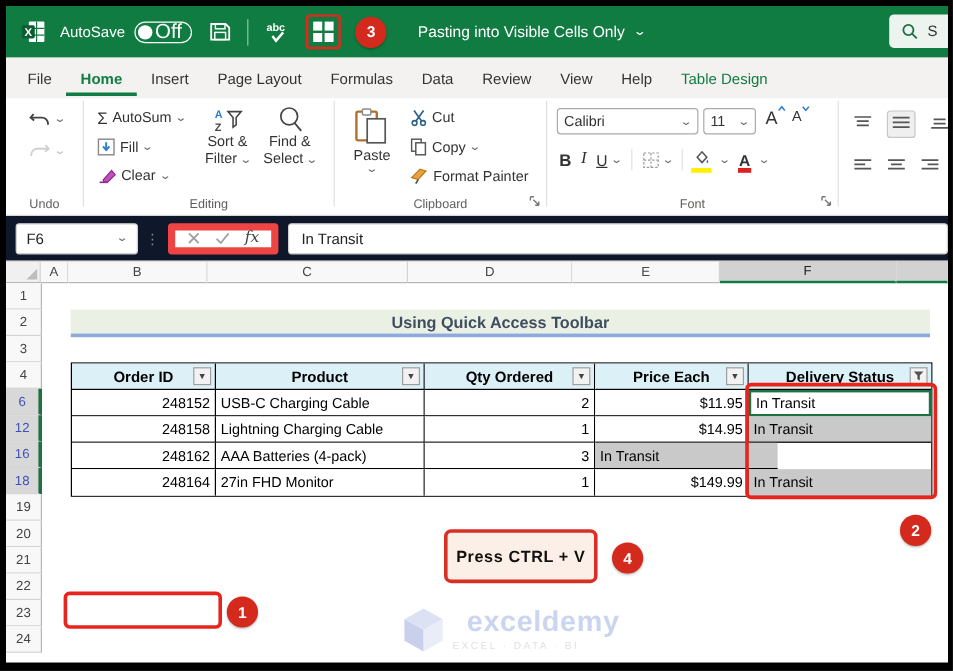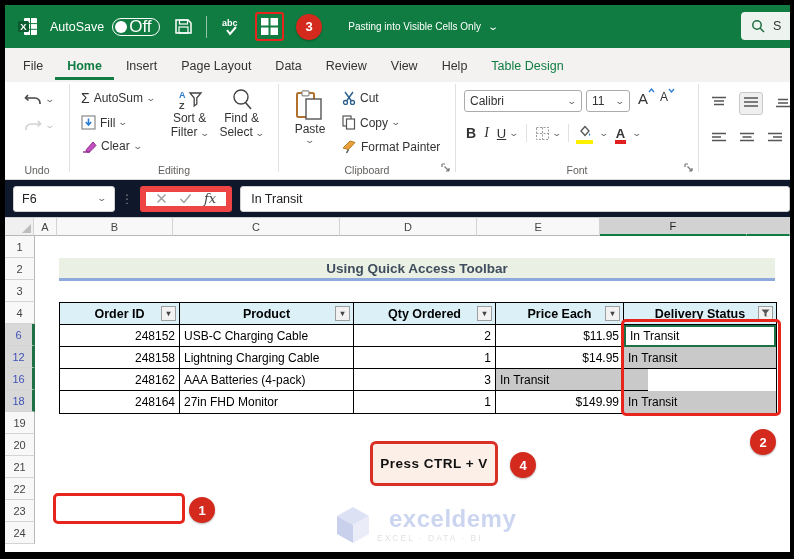--- a/index.html
+++ b/index.html
@@ -10,21 +10,21 @@
   
   .titlebar{position:absolute;left:0;top:0;width:785px;height:43px;background:#107C41;display:flex;align-items:center;color:#fff;}
   .xl-logo{width:20px;height:19px;margin-left:13px;display:flex;}
   .autosave-lab{font-size:12.5px;margin-left:12px;}
   .toggle{margin-left:8px;width:48px;height:18px;border:1.5px solid #fff;border-radius:10px;display:flex;align-items:center;}
   .knob{width:12px;height:12px;border-radius:50%;background:#fff;margin-left:2px;}
   .toggle-state{font-size:17px;margin-left:2px;}
   .tb-ic{margin-left:14px;display:flex;align-items:center;}
   .tb-sep{width:1px;height:22px;background:rgba(255,255,255,.55);margin-left:13px;}
   .qat-box{margin-left:12px;border:2.5px solid #E8251D;border-radius:3px;padding:3px;display:flex;}
-  .doc-title{font-size:10px;margin-left:26px;white-space:nowrap;}
+  .doc-title{font-size:13px;margin-left:26px;white-space:nowrap;}
   .chev{display:inline-block;font-size:10px;line-height:1;transform:scaleX(1.4);}
   .title-chev{margin-left:8px;color:#fff;}
   .searchbox{position:absolute;left:736px;top:7px;width:80px;height:28px;background:#EDF3EE;border-radius:4px;display:flex;align-items:center;color:#333;font-size:12.5px;}
   .searchbox svg{margin:0 8px 0 10px;}
 
   
   .tabrow{position:absolute;left:0;top:43px;width:785px;height:34px;background:#F3F2F1;display:flex;align-items:center;font-size:12.5px;color:#333;}
   .rtab{padding:9px 12px 7px 12px;white-space:nowrap;}
   .rtab.active{font-weight:bold;color:#117c43;box-shadow:inset 0 -3px 0 #117c43;text-align:right;}
   .rtab.contextual{color:#107C41;}
@@ -162,20 +162,21 @@
           </svg>
       <span>S</span>
     </span>
   </div>
 
   <div class="tabrow">
     <span class="rtab">File</span>
     <span class="rtab active">Home</span>
     <span class="rtab">Insert</span>
     <span class="rtab">Page Layout</span>
+    <span class="rtab">Formulas</span>
     <span class="rtab">Data</span>
     <span class="rtab">Review</span>
     <span class="rtab">View</span>
     <span class="rtab">Help</span>
     <span class="rtab contextual">Table Design</span>
   </div>
 
   <div class="ribbon">
 
     <div class="rgroup undo-g">

